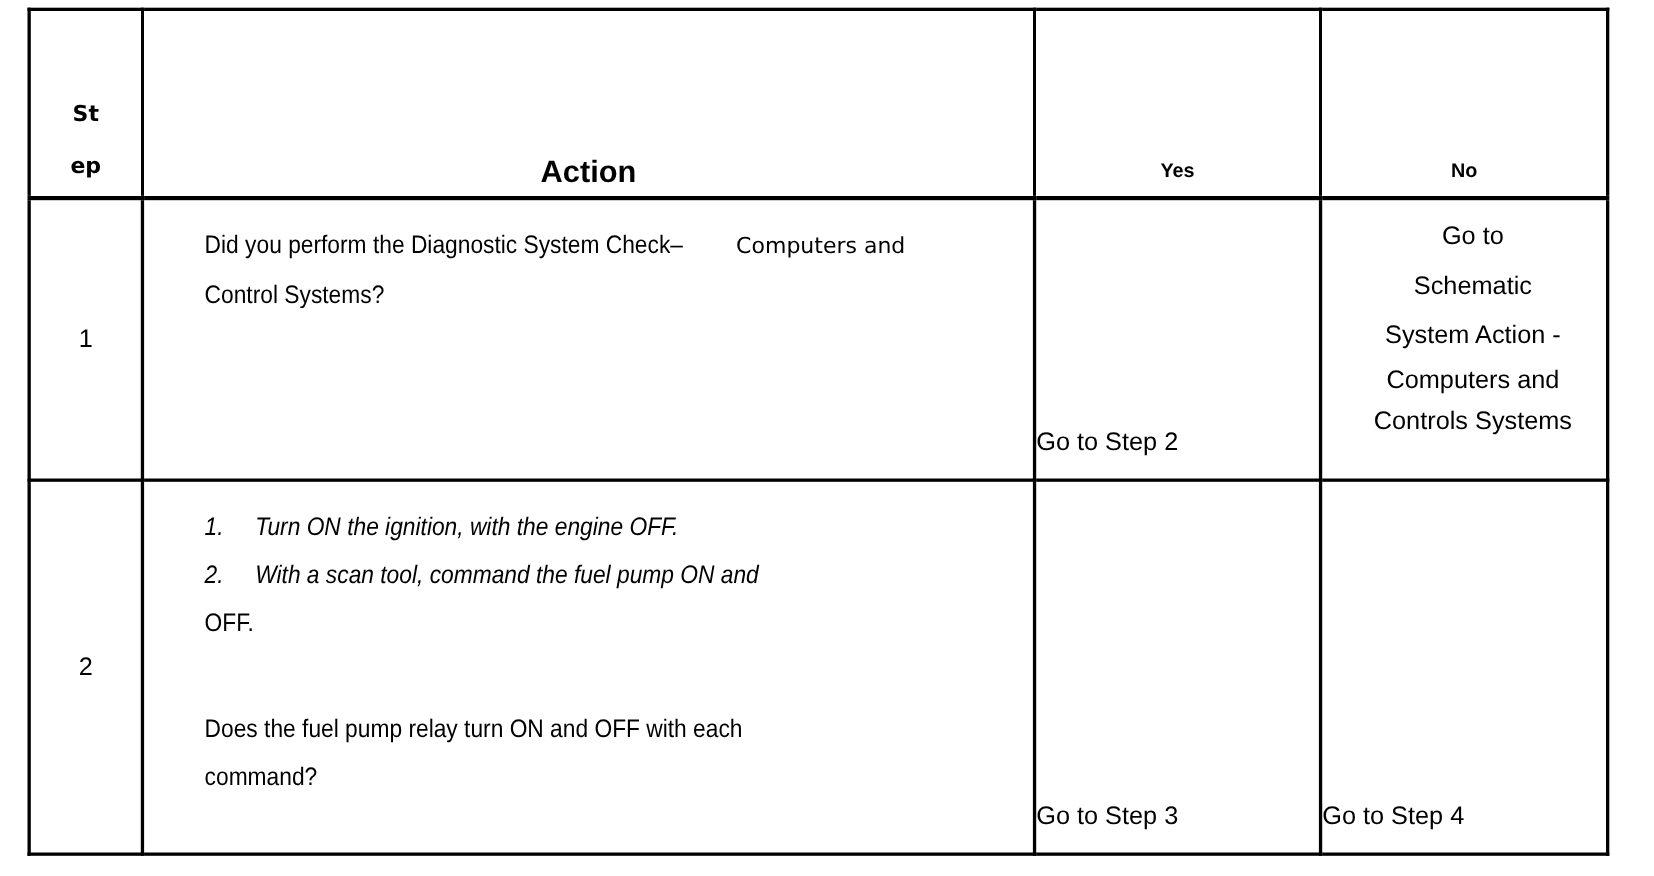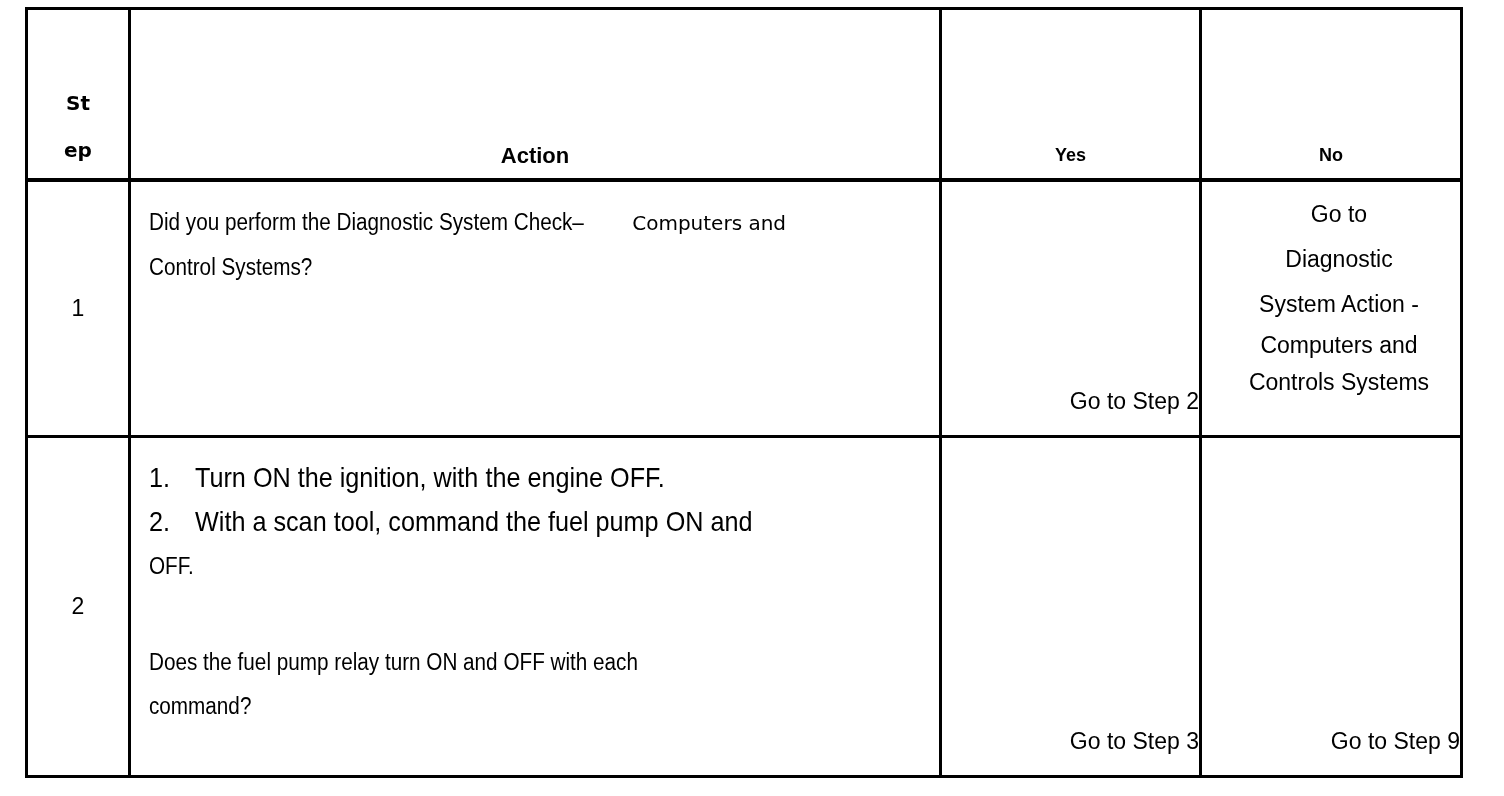--- a/index.html
+++ b/index.html
@@ -58,21 +58,21 @@
     font-weight: bold;
     font-size: 21px;
     line-height: 29px;
   }
   .hdr-step .hdr-inner {
     bottom: 4px;
     font-family: "DejaVu Sans", sans-serif;
     font-size: 20px;
     line-height: 47px;
   }
-  .hdr-action .hdr-inner { font-size: 22px; }
+  .hdr-action .hdr-inner { font-size: 28px; }
   .hdr-yesno .hdr-inner  { font-size: 18px; }
 
   .row-header td { border-bottom-width: 4px; }
 
   
   .schem-cell {
     height: 116px;
     border-bottom-width: 4px !important;
   }
   .schem-inner {
@@ -99,55 +99,57 @@
     transform: translateY(-50%);
     text-align: center;
     font-size: 23px;
   }
 
   
   .action-inner {
     padding: 18px 12px 0 18px;
     font-size: 23px;
     line-height: 44px;
+    margin-left: 37px;
   }
   .narrow {
     font-family: "Liberation Sans Narrow", "Liberation Sans", sans-serif;
     display: inline-block;
     transform: scaleX(0.9);
     transform-origin: left center;
   }
   .wide {
     font-family: "DejaVu Sans", sans-serif;
     font-size: 20px;
   }
   .numlist {
     margin: 0;
     padding: 0;
     list-style: none;
   }
   .numlist li {
-    font-size: 28px;
+    font-size: 23px;
     line-height: 44px;
+    font-style: italic;
   }
   .numlist li .num {
     display: inline-block;
     width: 46px;
   }
   .q-gap { height: 52px; }
 
   
   .ans-bottom {
     position: relative;
     height: 100%;
   }
   .ans-bottom-inner {
     position: absolute;
     left: 0; right: 0; bottom: 14px;
-    text-align: right;
+    text-align: left;
     font-size: 23px;
     line-height: 40px;
   }
   .ans-top-inner {
     padding: 10px 6px 0 6px;
     text-align: center;
     font-size: 23px;
     margin-left: 16px;
   }
   .ans-line      { line-height: 45px; }
@@ -205,21 +207,21 @@
           </div>
         </td>
         <td>
           <div class="ans-bottom">
             <div class="ans-bottom-inner">Go to Step 2</div>
           </div>
         </td>
         <td>
           <div class="ans-top-inner">
             <div class="ans-line">Go to</div>
-            <div class="ans-line">Diagnostic</div>
+            <div class="ans-line">Schematic</div>
             <div class="ans-line">System Action -</div>
             <div class="ans-line-tight">Computers and</div>
             <div class="ans-line-tight">Controls Systems</div>
           </div>
         </td>
       </tr>
 
       <tr class="r2">
         <td>
           <div class="stepnum">
@@ -248,20 +250,20 @@
             </div>
           </div>
         </td>
         <td>
           <div class="ans-bottom">
             <div class="ans-bottom-inner">Go to Step 3</div>
           </div>
         </td>
         <td>
           <div class="ans-bottom">
-            <div class="ans-bottom-inner">Go to Step 9</div>
+            <div class="ans-bottom-inner">Go to Step 4</div>
           </div>
         </td>
       </tr>
 
     </tbody>
   </table>
 </div>
 
 </body></html>

